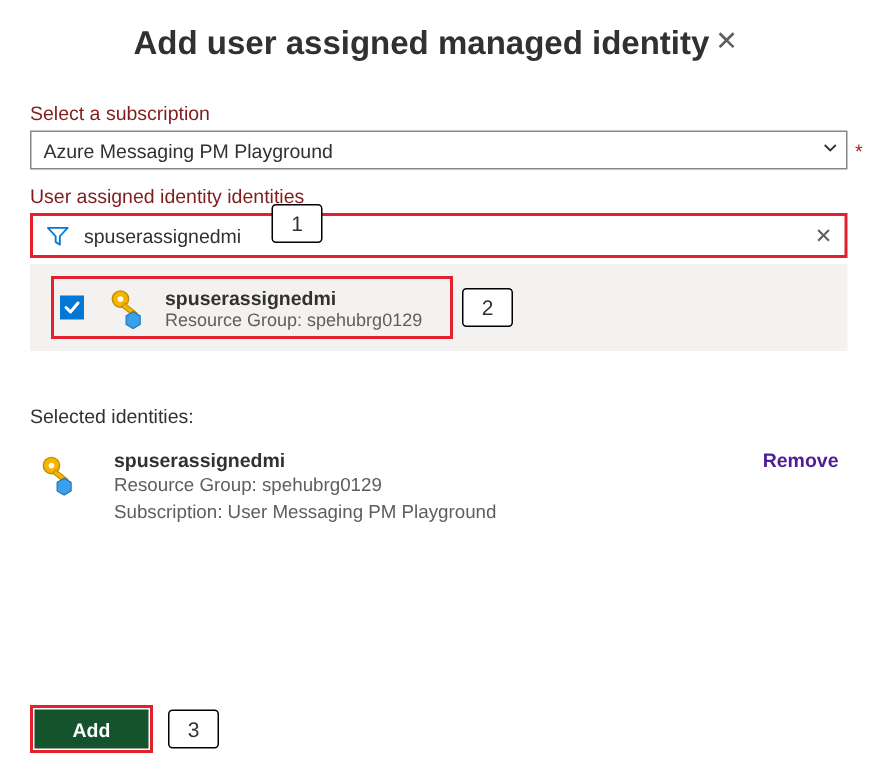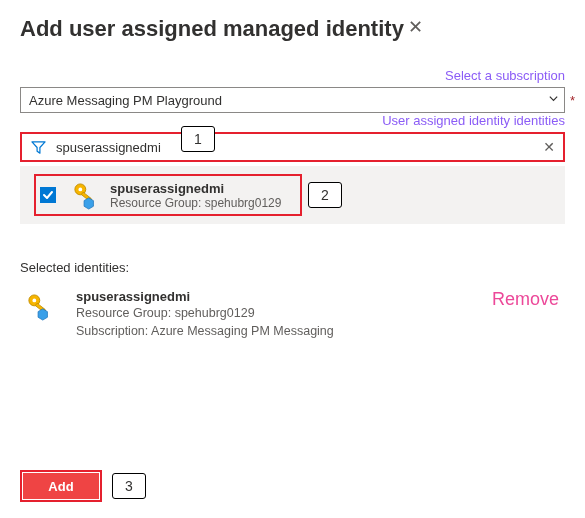--- a/index.html
+++ b/index.html
@@ -6,25 +6,25 @@
   body {
     font-family: "Segoe UI", Arial, sans-serif;
     font-size: 13px;
     color: #323130;
     background: #fff;
     width: 585px;
     height: 518px;
     position: relative;
     padding: 16px 20px;
   }
-  .header { display: flex; justify-content: flex-start; align-items: flex-start; margin-bottom: 26px; }
+  .header { display: flex; justify-content: center; align-items: flex-start; margin-bottom: 26px; }
   .title { font-size: 22px; font-weight: 600; color: #323130; }
   .close { font-size: 18px; color: #605e5c; cursor: pointer; line-height: 1; padding: 2px 4px; }
-  .field-label { font-size: 13px; color: #8b5cf6; margin-bottom: 4px; text-align: right; }
-  .select-wrap { position: relative; }
+  .field-label { font-size: 13px; color: #7f1d1d; margin-bottom: 4px; }
+  .select-wrap { position: relative; margin-bottom: 10px; }
   .select {
     width: 100%; height: 26px; border: 1px solid #8a8886;
     padding: 0 26px 0 8px; font-size: 13px; background: #fff;
     display: flex; align-items: center;
   }
   .required-star { position: absolute; right: -10px; top: 6px; color: #a4262c; font-size: 13px; }
   .chevron {
     position: absolute; right: 6px; top: 6px; font-size: 11px; color: #323130;
     pointer-events: none;
   }
@@ -76,25 +76,25 @@
     position:absolute; right:-42px; top:6px;
     width:34px; height:26px; background:#fff; border:1px solid #000;
     border-radius:3px; display:flex; align-items:center; justify-content:center;
     font-size:14px;
   }
   .section-label { font-size:13px; margin-bottom:14px;margin-top:36px; }
   .selected-row { display:flex; align-items:flex-start; gap:12px; padding-left:4px; }
   .selected-row .key-icon { margin-top:2px; }
   .selected-text .name { font-weight:600; font-size:13px; }
   .selected-text .line { font-size:12.5px; color:#605e5c; line-height:1.45; }
-  .remove { margin-left:auto; color:#ec4899; font-size:18px; cursor:pointer; padding-right:6px; }
+  .remove { margin-left:auto; color:#4c1d95; font-size:13px; cursor:pointer; padding-right:6px;font-weight:bold; }
   .footer { position:absolute; left:20px; bottom:16px; display:flex; align-items:center; }
   .add-wrap { border:2px solid #e5202e; padding:1px; position:relative; }
   .add-btn {
-    background:#ef4444; color:#fff; border:none;
+    background:#14532d; color:#fff; border:none;
     height:26px; width:76px;
     font-size:13px; font-weight:600; cursor:pointer;
   }
   .callout-3 {
     width:34px; height:26px; background:#fff; border:1px solid #000;
     border-radius:3px; display:flex; align-items:center; justify-content:center;
     font-size:14px; margin-left:10px;
   }
 </style>
 </head>
@@ -163,21 +163,21 @@
       <circle cx="11" cy="10" r="5.8" fill="#f7b500" stroke="#c28e00" stroke-width="1"></circle>
       <circle cx="11" cy="10" r="2" fill="#fff"></circle>
       <rect x="14" y="13" width="11" height="3.2" transform="rotate(38 14 13)" fill="#f7b500" stroke="#c28e00" stroke-width="0.8"></rect>
       <rect x="21" y="19.4" width="3.2" height="3" transform="rotate(38 21 19.4)" fill="#f7b500" stroke="#c28e00" stroke-width="0.8"></rect>
       <path d="M15 28 L15 22 L20 19 L25 22 L25 28 L20 31 Z" fill="#3aa0e9" stroke="#1f76bb" stroke-width="0.8"></path>
     </svg>
   </div>
   <div class="selected-text">
     <div class="name">spuserassignedmi</div>
     <div class="line">Resource Group: spehubrg0129</div>
-    <div class="line">Subscription: Azure Messaging PM Messaging</div>
+    <div class="line">Subscription: User Messaging PM Playground</div>
   </div>
   <div class="remove">Remove</div>
 </div>
 
 <div class="footer">
   <div class="add-wrap">
     <button class="add-btn">Add</button>
   </div>
   <div class="callout-3">3</div>
 </div>

